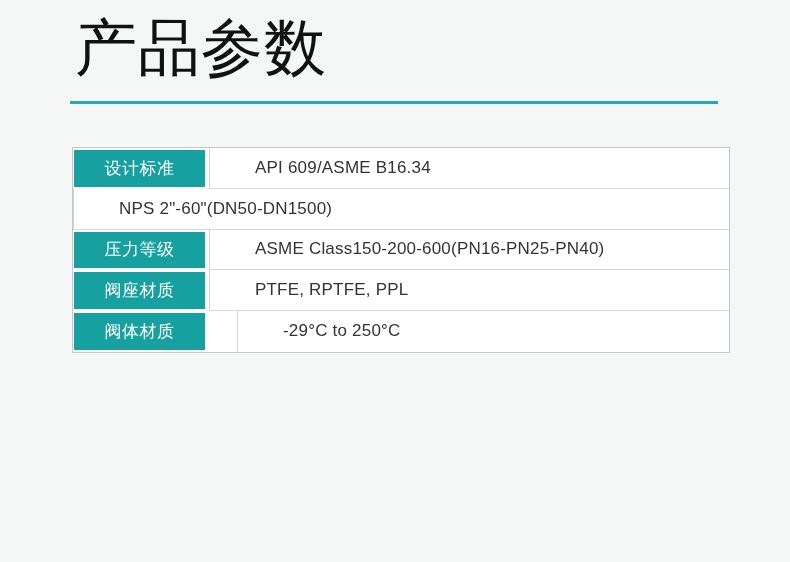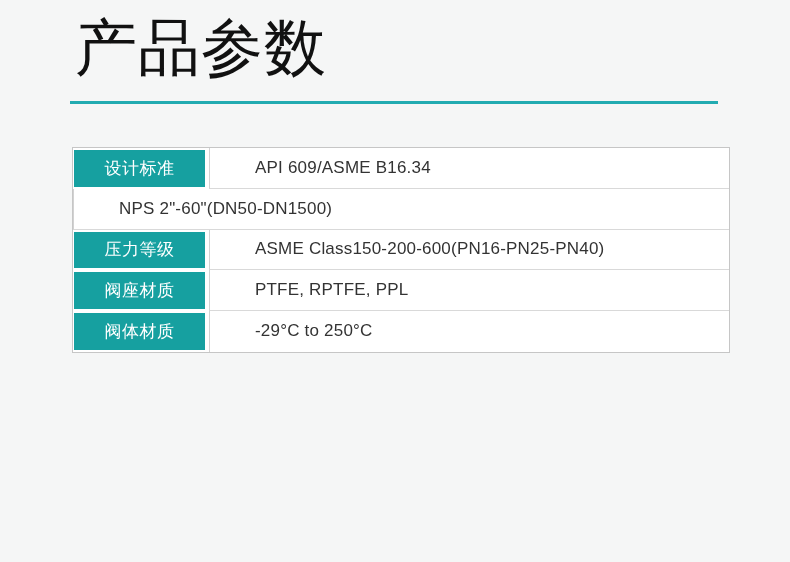--- a/index.html
+++ b/index.html
@@ -59,20 +59,21 @@
     flex: 1;
     border-left: 1px solid #d2d2d2;
     border-bottom: 1px solid #d9d9d9;
     padding-left: 45px;
     color: #333333;
     font-size: 17px;
     letter-spacing: 0.2px;
   }
   .row:last-child .value {
     border-bottom: none;
+    margin-left: 28px;
   }
 </style>
 </head>
 <body>
 
 <div class="wrap">
   <h1 class="page-title">产品参数</h1>
   <div class="title-divider"></div>
 
   <div class="spec-table">

